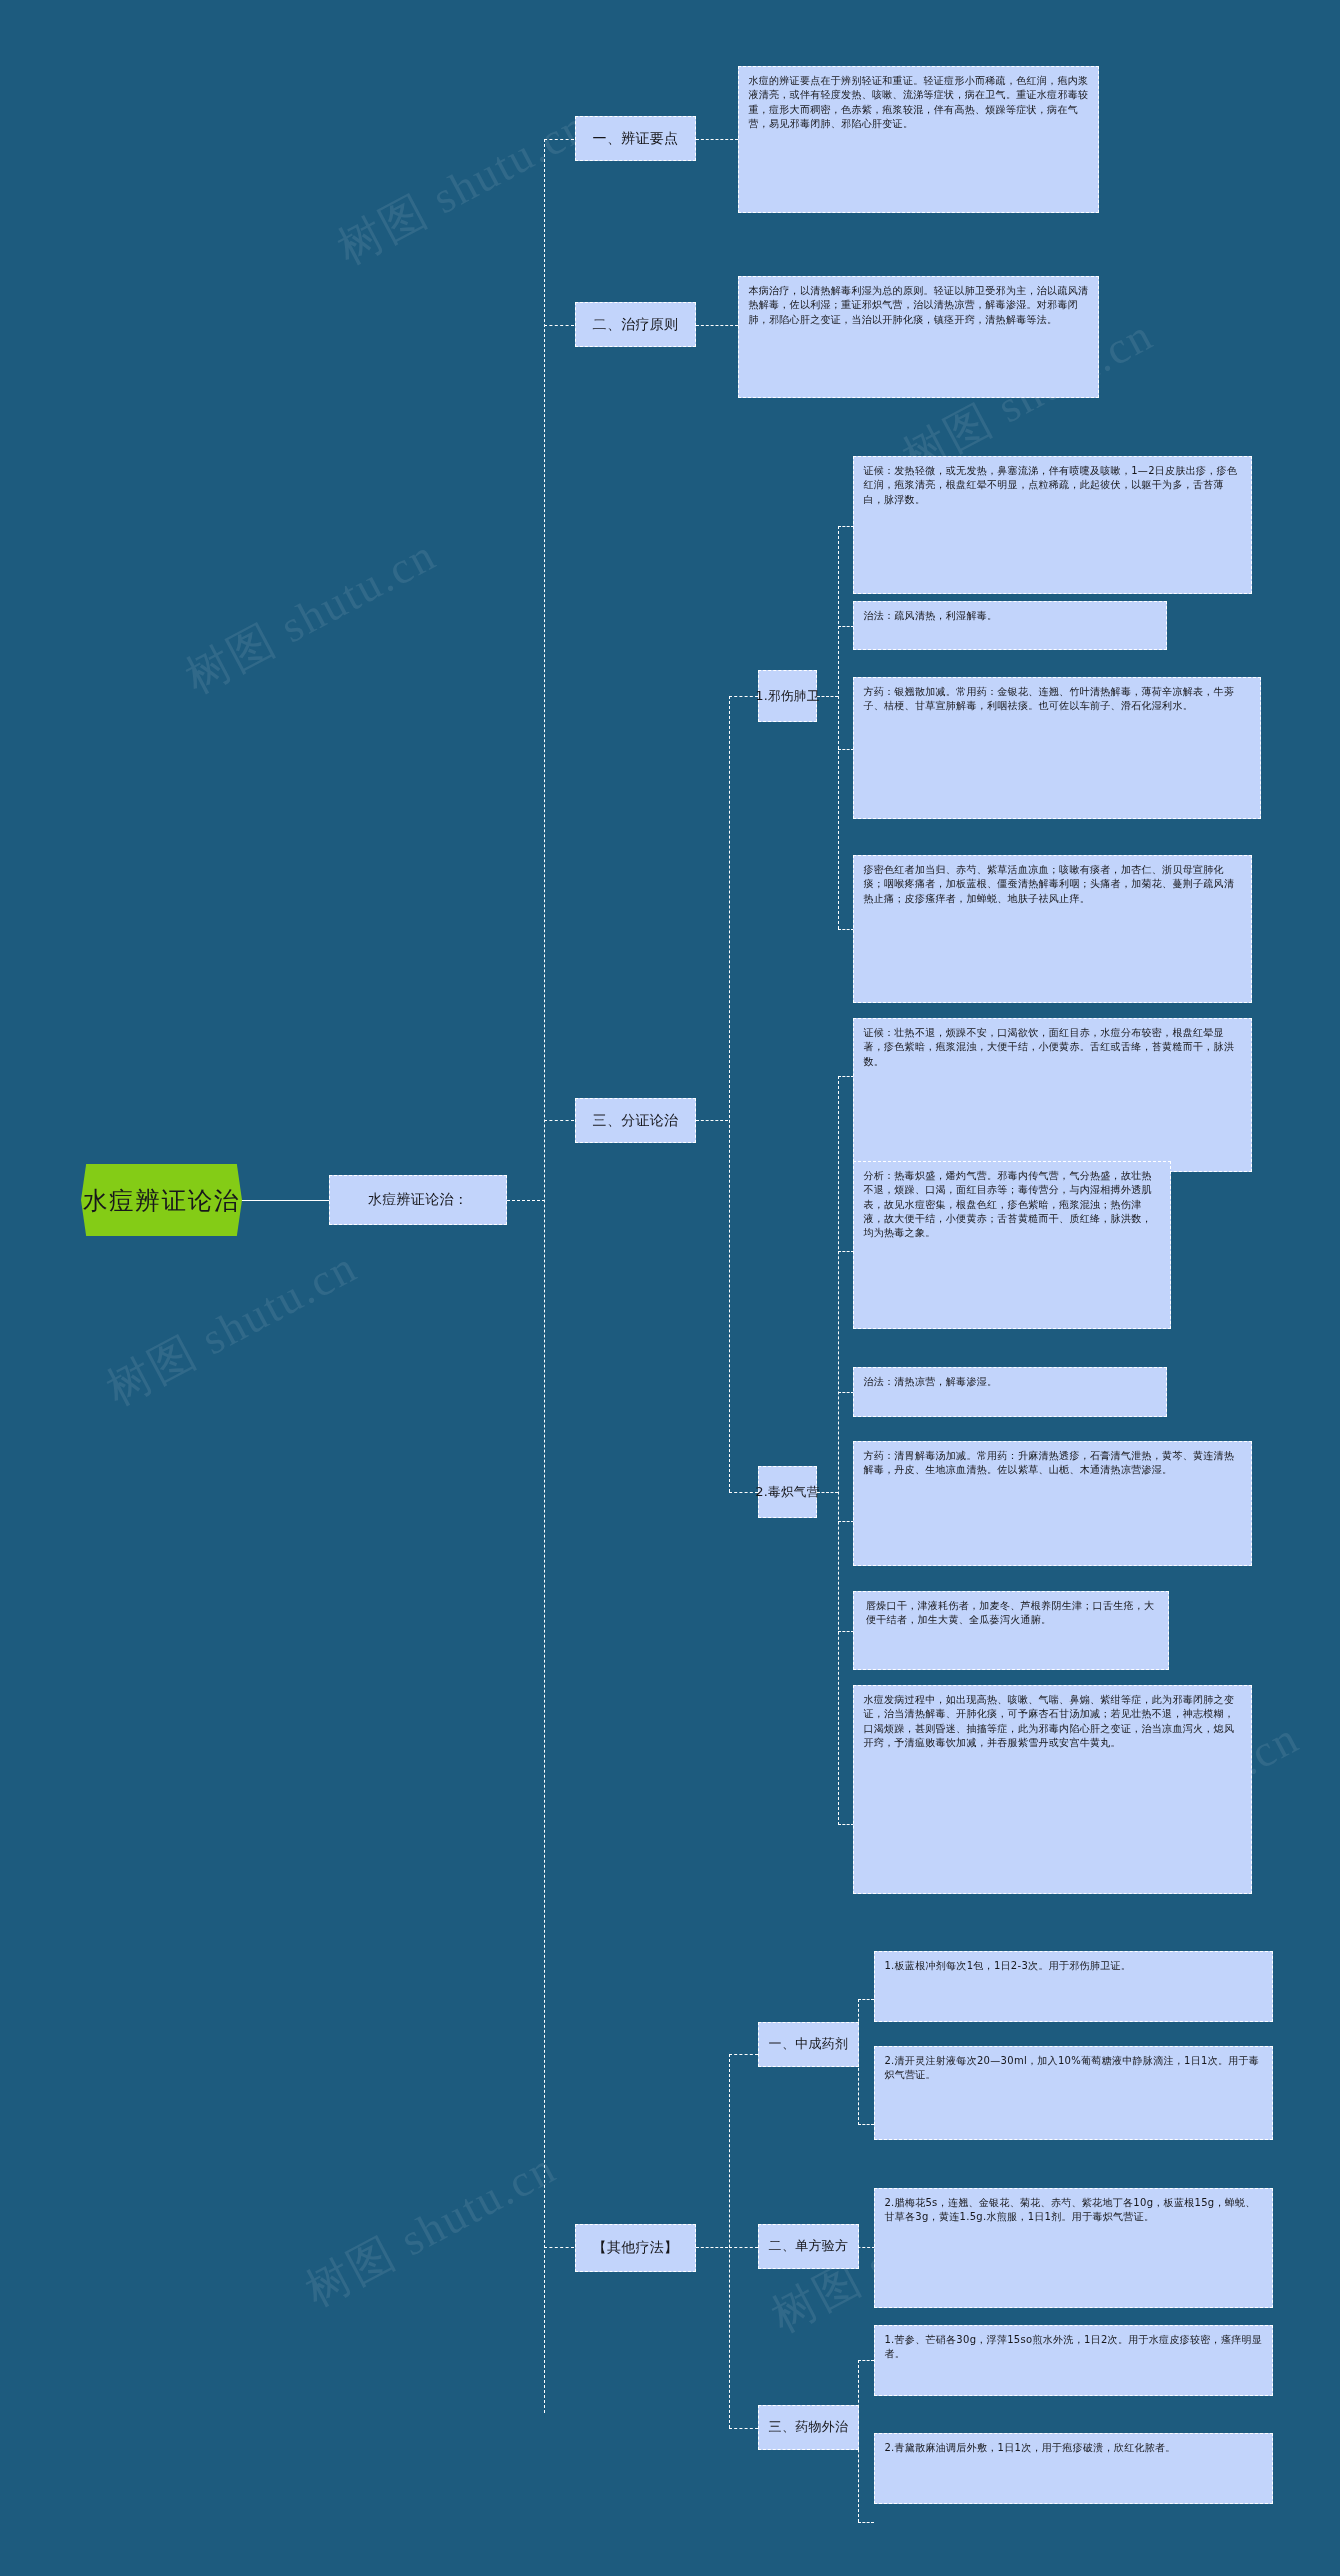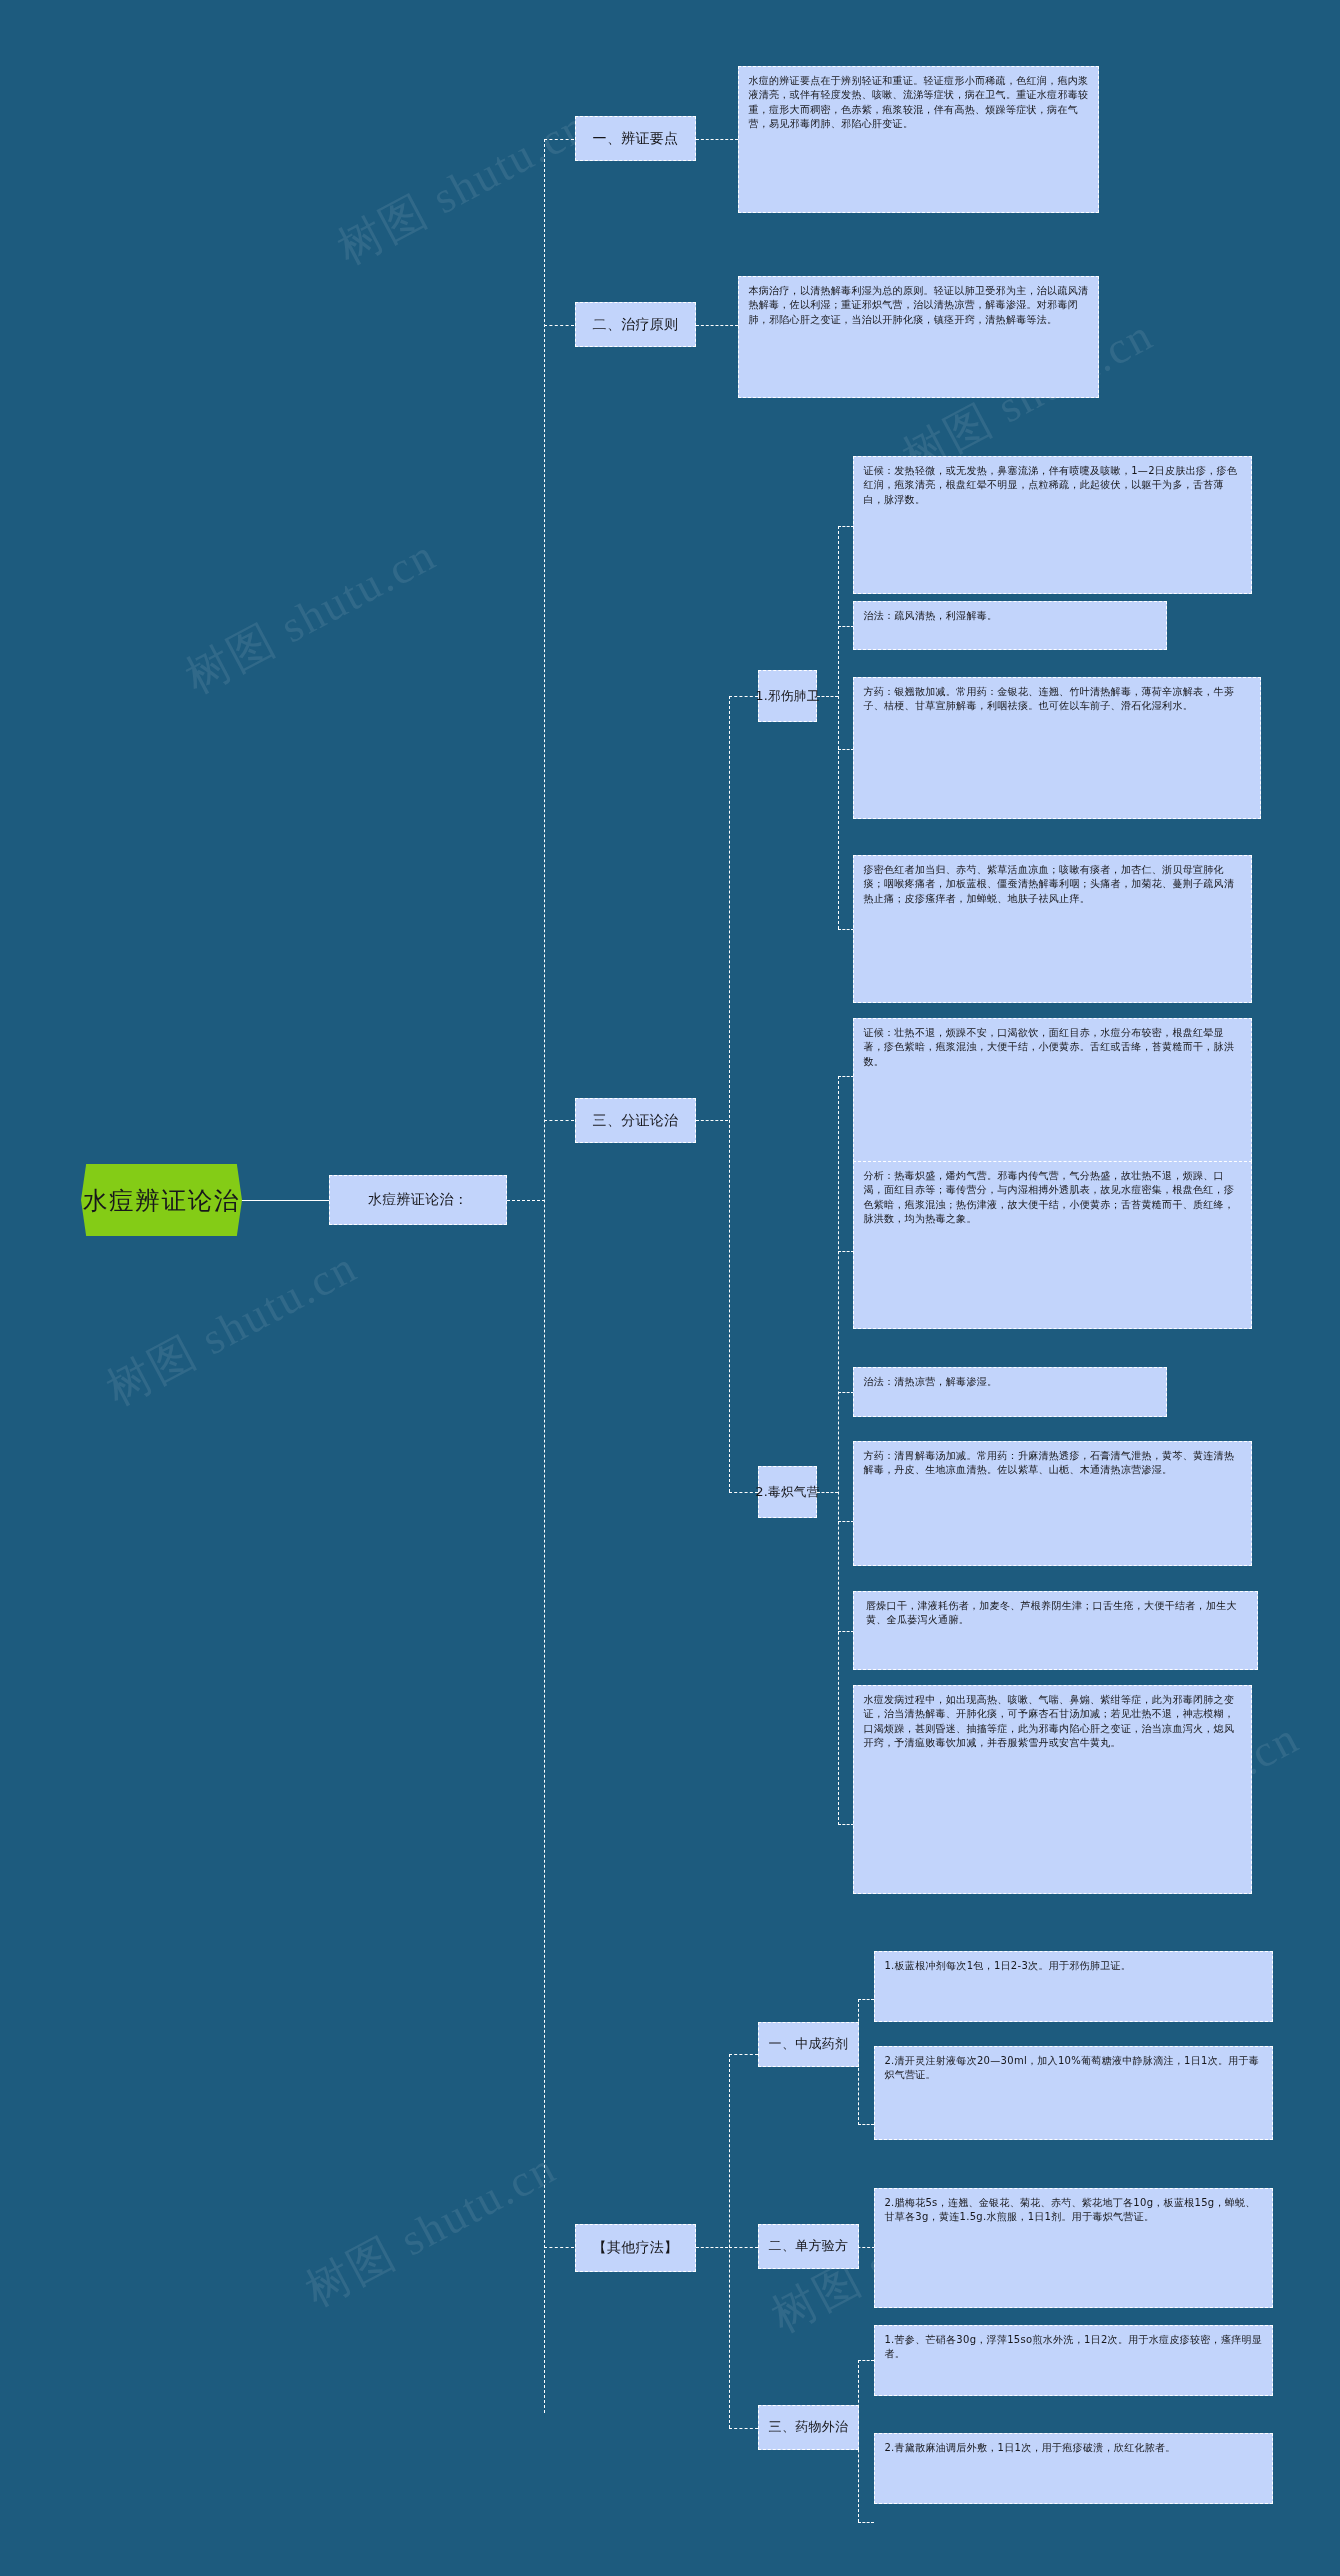--- a/index.html
+++ b/index.html
@@ -150,30 +150,30 @@
 <div class="node para" style="left:853px;top:855px;width:399px;height:148px;">
   <span>疹密色红者加当归、赤芍、紫草活血凉血；咳嗽有痰者，加杏仁、浙贝母宣肺化痰；咽喉疼痛者，加板蓝根、僵蚕清热解毒利咽；头痛者，加菊花、蔓荆子疏风清热止痛；皮疹瘙痒者，加蝉蜕、地肤子祛风止痒。</span>
 </div>
 
 <div class="node lbl" style="left:758px;top:1466px;width:59px;height:52px;font-size:12.6px;">
   <span>2.毒炽气营</span>
 </div>
 <div class="node para" style="left:853px;top:1018px;width:399px;height:154px;">
   <span>证候：壮热不退，烦躁不安，口渴欲饮，面红目赤，水痘分布较密，根盘红晕显著，疹色紫暗，疱浆混浊，大便干结，小便黄赤。舌红或舌绛，苔黄糙而干，脉洪数。</span>
 </div>
-<div class="node para" style="left:853px;top:1161px;width:399px;height:168px;">
+<div class="node para" style="left:853px;top:1161px;width:318px;height:168px;">
   <span>分析：热毒炽盛，燔灼气营。邪毒内传气营，气分热盛，故壮热不退，烦躁、口渴，面红目赤等；毒传营分，与内湿相搏外透肌表，故见水痘密集，根盘色红，疹色紫暗，疱浆混浊；热伤津液，故大便干结，小便黄赤；舌苔黄糙而干、质红绛，脉洪数，均为热毒之象。</span>
 </div>
 <div class="node para" style="left:853px;top:1367px;width:314px;height:50px;">
   <span>治法：清热凉营，解毒渗湿。</span>
 </div>
 <div class="node para" style="left:853px;top:1441px;width:399px;height:125px;">
   <span>方药：清胃解毒汤加减。常用药：升麻清热透疹，石膏清气泄热，黄芩、黄连清热解毒，丹皮、生地凉血清热。佐以紫草、山栀、木通清热凉营渗湿。</span>
 </div>
-<div class="node para" style="left:853px;top:1591px;width:405px;height:79px;padding-left:12px;">
+<div class="node para" style="left:853px;top:1591px;width:316px;height:79px;padding-left:12px;">
   <span>唇燥口干，津液耗伤者，加麦冬、芦根养阴生津；口舌生疮，大便干结者，加生大黄、全瓜蒌泻火通腑。</span>
 </div>
 <div class="node para" style="left:853px;top:1685px;width:399px;height:209px;">
   <span>水痘发病过程中，如出现高热、咳嗽、气喘、鼻煽、紫绀等症，此为邪毒闭肺之变证，治当清热解毒、开肺化痰，可予麻杏石甘汤加减；若见壮热不退，神志模糊，口渴烦躁，甚则昏迷、抽搐等症，此为邪毒内陷心肝之变证，治当凉血泻火，熄风开窍，予清瘟败毒饮加减，并吞服紫雪丹或安宫牛黄丸。</span>
 </div>
 
 <div class="node lbl" style="left:575px;top:2224px;width:121px;height:48px;">
   <span>【其他疗法】</span>
 </div>
 

